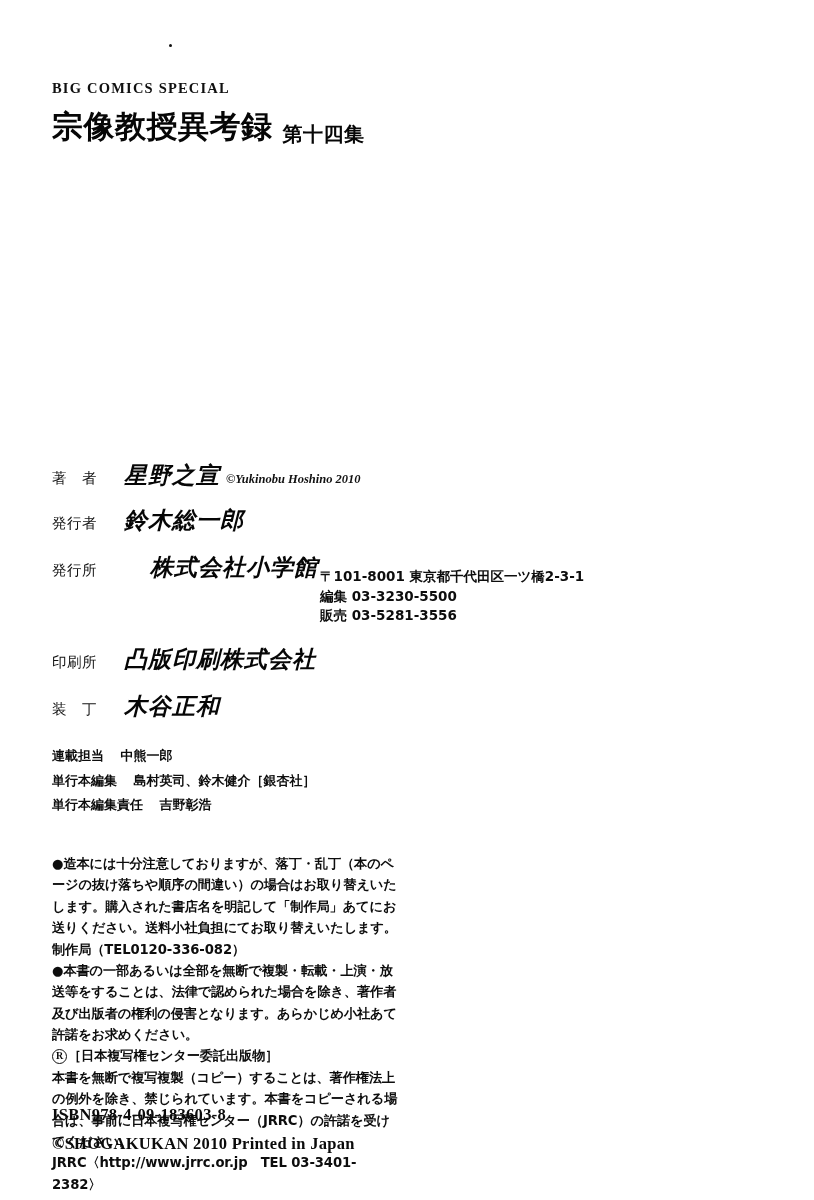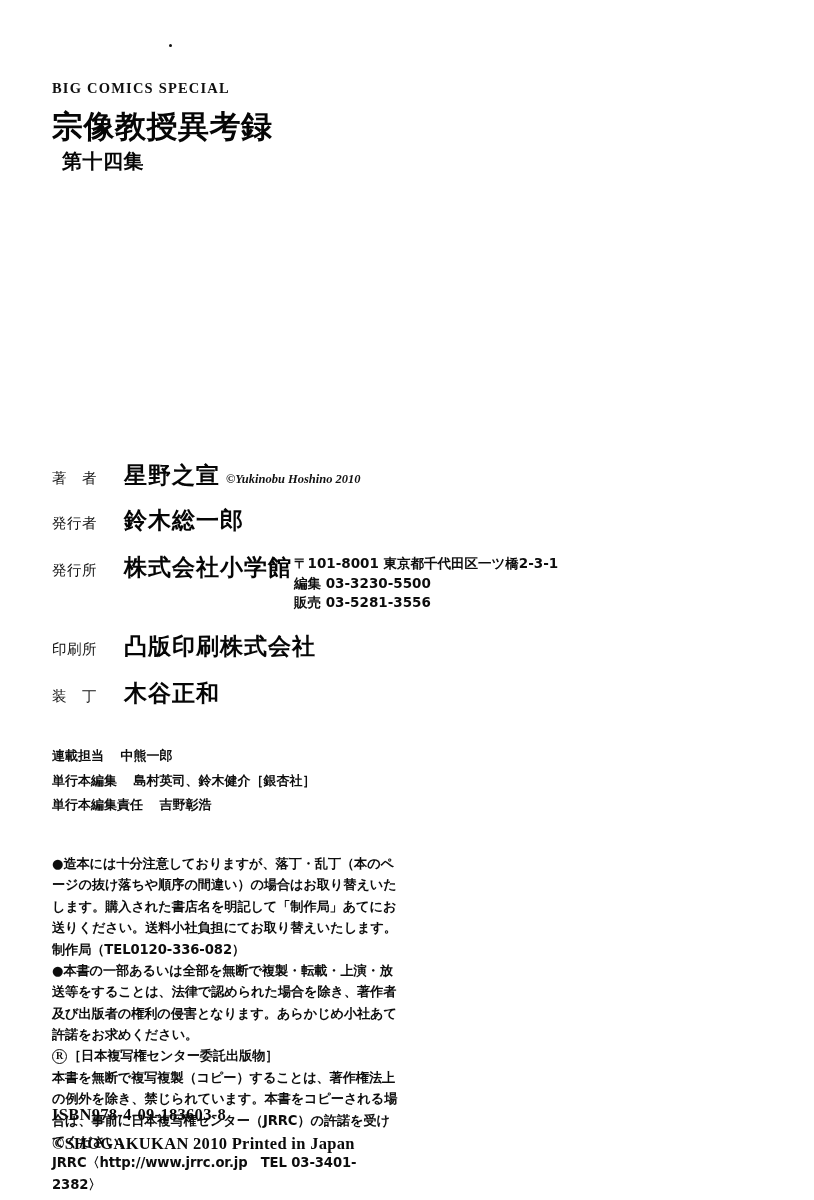--- a/index.html
+++ b/index.html
@@ -42,22 +42,21 @@
   .series-label {
     font-family: "Liberation Serif", serif;
     font-size: 14.5px;
     letter-spacing: 1.2px;
     font-weight: 700;
     color: #101010;
   }
   .title-row {
     margin-top: 9px;
     display: flex;
-    align-items: flex-start;
-    flex-direction: column;
+    align-items: flex-end;
   }
   .book-title {
     font-family: "DejaVu Sans", sans-serif;
     font-size: 31px;
     font-weight: 700;
     letter-spacing: 0.5px;
     color: #060606;
   }
   .volume {
     font-family: "DejaVu Sans", sans-serif;
@@ -97,36 +96,37 @@
     letter-spacing: 0.5px;
     color: #111;
     padding-top: 4px;
   }
   .credit-value {
     font-family: "DejaVu Sans", sans-serif;
     font-size: 23px;
     font-weight: 700;
     letter-spacing: 1px;
     color: #060606;
+    font-style: italic;
   }
   .copyline {
     font-family: "Liberation Serif", serif;
     font-style: italic;
     font-size: 12.5px;
     font-weight: 600;
     margin-left: 6px;
     color: #111;
     white-space: nowrap;
   }
   .pub-block {
     display: flex;
     flex-direction: row;
   }
   .addr-lines {
-    margin-top: 2px;
+    margin-top: 15px;
     margin-left: 2px;
   }
   .addr-line {
     font-family: "DejaVu Sans", sans-serif;
     font-size: 13.5px;
     font-weight: 600;
     line-height: 1.45;
     color: #0d0d0d;
   }
 
@@ -226,21 +226,21 @@
       <div class="credit-label">著　者</div>
       <div class="credit-value">星野之宣</div>
       <div class="copyline">©Yukinobu Hoshino 2010</div>
     </div>
 
     <div class="credit-row" style="margin-bottom:16px;">
       <div class="credit-label">発行者</div>
       <div class="credit-value">鈴木総一郎</div>
     </div>
 
-    <div class="credit-row" style="margin-bottom:18px;">
+    <div class="credit-row" style="margin-bottom:18px;gap:26px;">
       <div class="credit-label">発行所</div>
       <div class="pub-block">
         <div class="credit-value">株式会社小学館</div>
         <div class="addr-lines">
           <div class="addr-line">〒101-8001 東京都千代田区一ツ橋2-3-1</div>
           <div class="addr-line">編集 03-3230-5500</div>
           <div class="addr-line">販売 03-5281-3556</div>
         </div>
       </div>
     </div>

